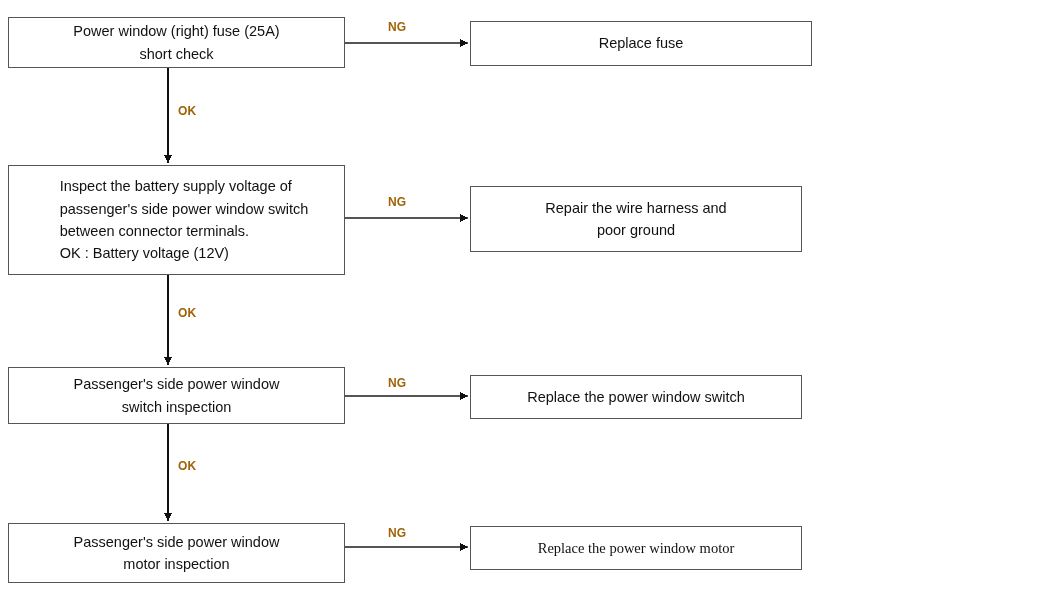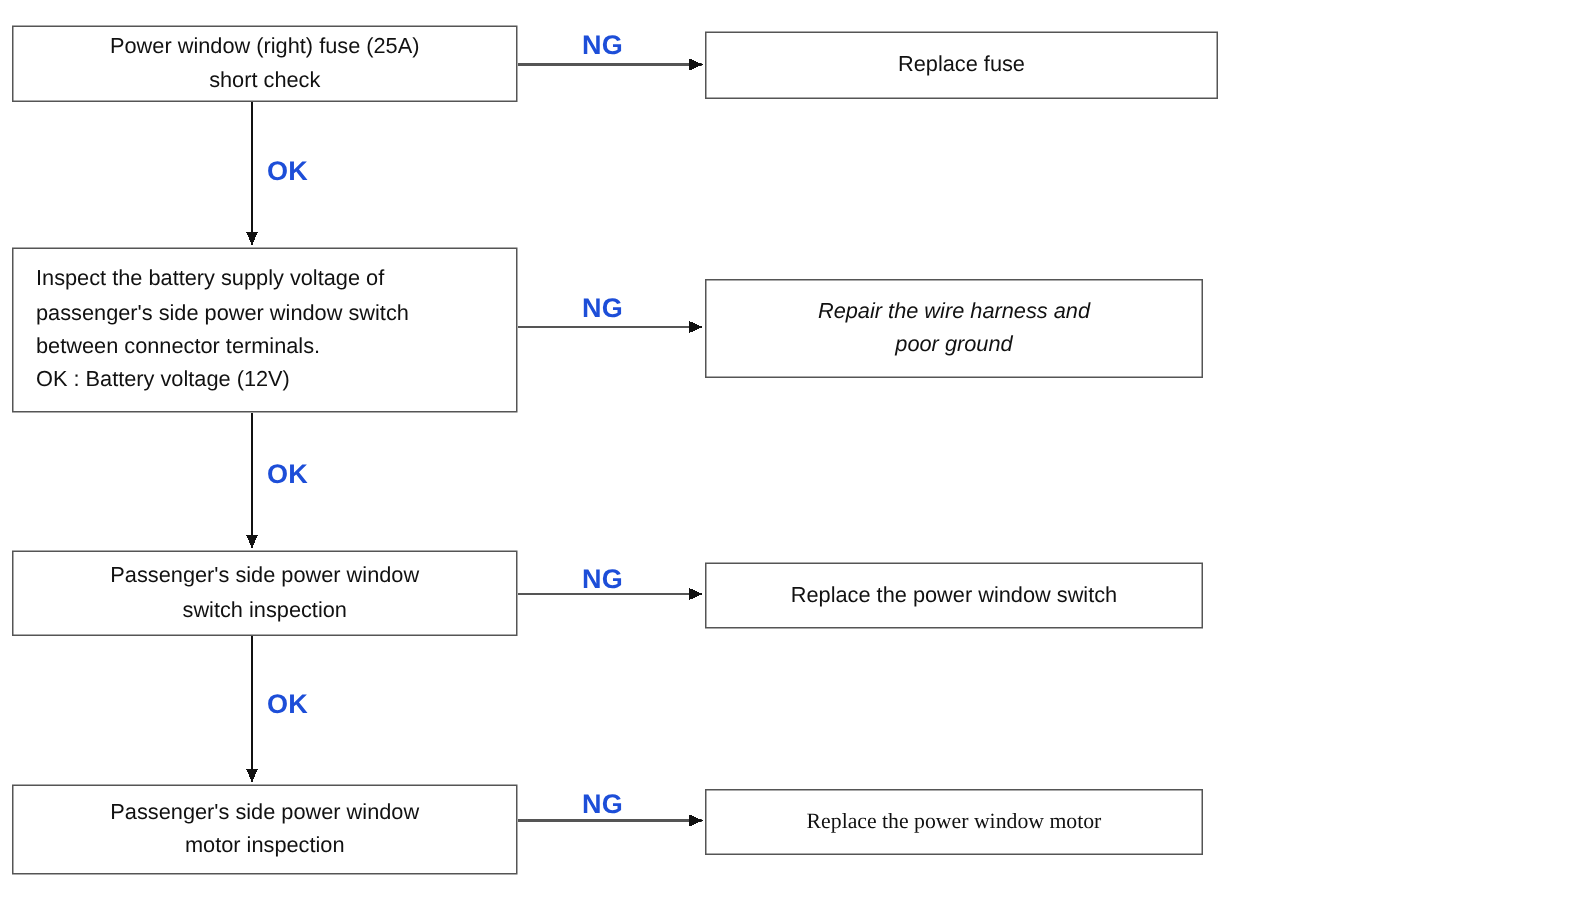--- a/index.html
+++ b/index.html
@@ -30,49 +30,49 @@
     align-items: center;
     font-size: 14.5px;
     line-height: 1.55;
     color: #111111;
   }
   .node.center {
     justify-content: center;
     text-align: center;
   }
   .node.left {
-    justify-content: flex-start;
+    justify-content: center;
     text-align: left;
   }
   .node .txt {
     display: block;
     white-space: pre-line;
   }
   .node.center .txt {
     padding: 0 10px;
   }
   .node.left .txt {
     padding: 0 0 0 15px;
   }
   
   #node-check-fuse      { left: 8px;   top: 17px;  width: 337px; height: 51px; }
   #node-replace-fuse    { left: 470px; top: 21px;  width: 342px; height: 45px; }
   #node-check-voltage   { left: 8px;   top: 165px; width: 337px; height: 110px; }
-  #node-repair-harness  { left: 470px; top: 186px; width: 332px; height: 66px; font-style: italic; }
+  #node-repair-harness  { left: 470px; top: 186px; width: 332px; height: 66px; }
   #node-check-switch    { left: 8px;   top: 367px; width: 337px; height: 57px; }
   #node-replace-switch  { left: 470px; top: 375px; width: 332px; height: 44px; }
   #node-check-motor     { left: 8px;   top: 523px; width: 337px; height: 60px; }
   #node-replace-motor   { left: 470px; top: 526px; width: 332px; height: 44px; font-family: Liberation Serif, serif; }
 
   
   .edge-label {
     position: absolute;
-    font-size: 18px;
+    font-size: 12px;
     font-weight: bold;
-    color: #1d4ed8;
+    color: #a16207;
     letter-spacing: 0.2px;
     white-space: nowrap;
   }
   .ng-1 { left: 388px; top: 20px; }
   .ng-2 { left: 388px; top: 195px; }
   .ng-3 { left: 388px; top: 376px; }
   .ng-4 { left: 388px; top: 526px; }
   .ok-1 { left: 178px; top: 104px; }
   .ok-2 { left: 178px; top: 306px; }
   .ok-3 { left: 178px; top: 459px; }

